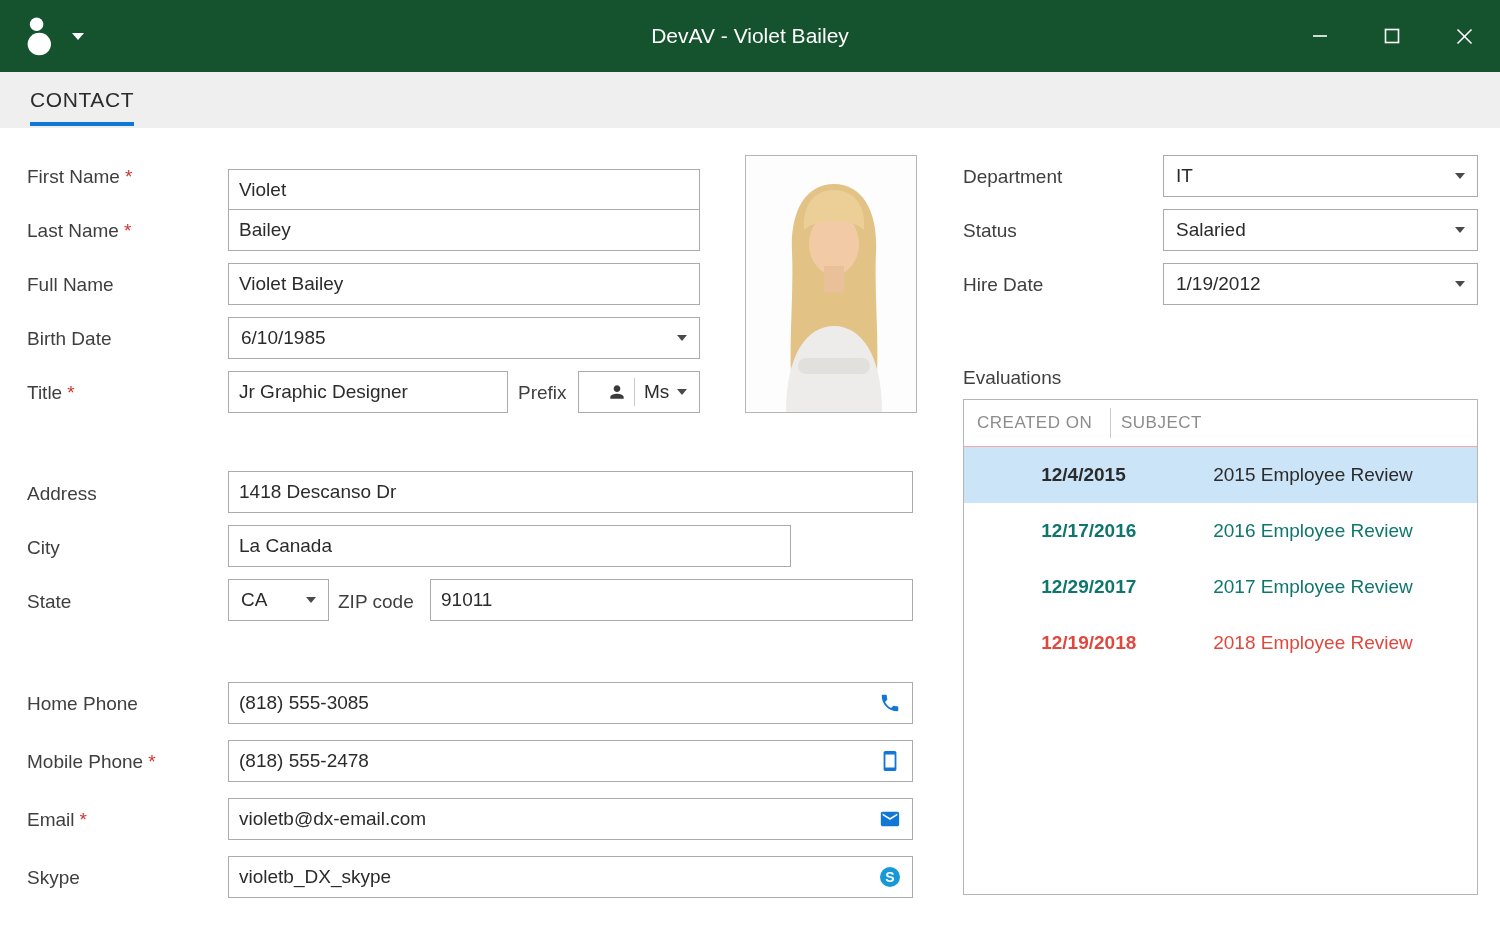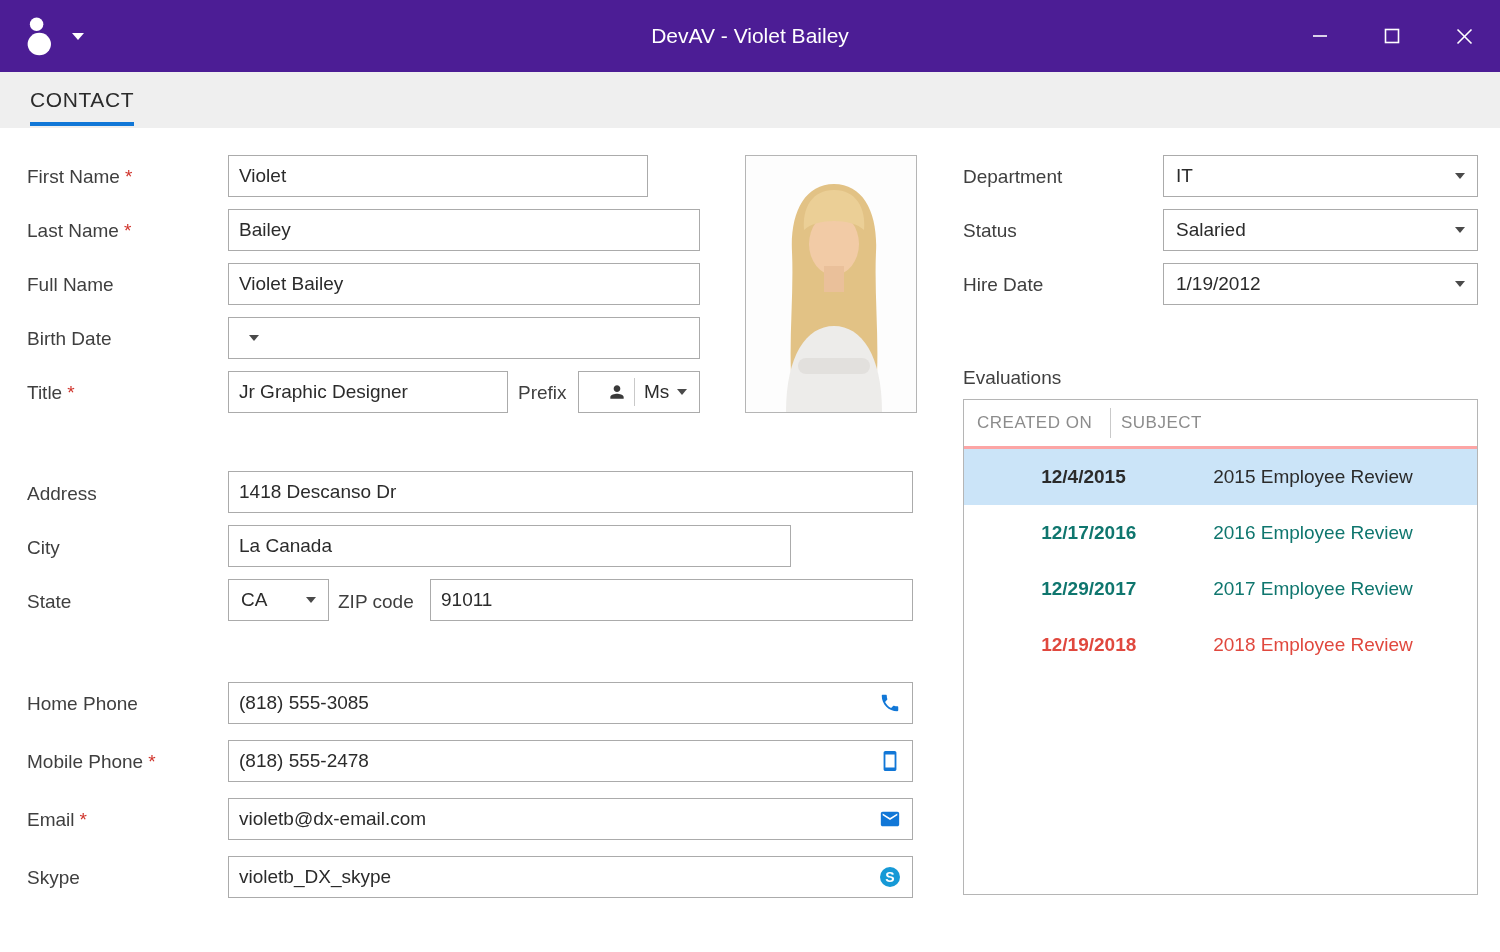--- a/index.html
+++ b/index.html
@@ -1,21 +1,21 @@
 <!DOCTYPE html>
 <html><head>
 <meta charset="utf-8">
 <style>
   * { margin:0; padding:0; }
   html,body { width:1500px; height:952px; }
   body { font-family:"Liberation Sans","DejaVu Sans",sans-serif; background:#fff; overflow:hidden; }
   #app { position:relative; width:1500px; height:952px; background:#fff; }
 
   
-  .titlebar { position:absolute; top:0; left:0; right:0; height:72px; background:#4c1d95; }
+  .titlebar { position:absolute; top:0; left:0; right:0; height:72px; background:#14532d; }
   .win-title { position:absolute; left:0; right:0; top:0; height:72px; line-height:72px; text-align:center;
                color:#fff; font-size:21px; pointer-events:none; }
   .logo-btn { position:absolute; left:14px; top:0; height:72px; display:flex; align-items:center; gap:12px;
               padding:0 10px; cursor:pointer; }
   .caret-white { width:0; height:0; border-left:6px solid transparent; border-right:6px solid transparent;
                  border-top:7px solid #fff; }
   .win-controls { position:absolute; right:0; top:0; height:72px; display:flex; }
   .win-btn { width:72px; height:72px; background:transparent; border:none; display:flex; align-items:center;
              justify-content:center; cursor:pointer; }
 
@@ -38,21 +38,21 @@
   .prefix-sep { width:1px; height:28px; background:#C9C9C9; margin:0 9px 0 7px; flex:none; }
   .iconbox { position:absolute; height:42px; }
   .iconbox input { box-sizing:border-box; width:100%; height:100%; border:1px solid #ABABAB; background:#fff;
                    font-family:inherit; font-size:19px; color:#2B2B2B; padding:0 48px 0 10px; }
   .field-icon { position:absolute; right:12px; top:10px; width:22px; height:22px; }
 
   .photo { position:absolute; border:1px solid #B5B5B5; background:#FCFCFC; overflow:hidden; }
 
   
   .grid { position:absolute; box-sizing:border-box; border:1px solid #B5B5B5; background:#fff; font-size:19px; }
-  .grid-header { display:flex; align-items:center; height:46px; border-bottom:3px solid #fca5a5;
+  .grid-header { display:flex; align-items:center; height:46px; border-bottom:1px solid #fca5a5;
                  color:#8C8C8C; font-size:17px; letter-spacing:0.5px; }
   .gh-date { box-sizing:border-box; width:146px; padding-left:13px; }
   .gh-sep { width:1px; height:30px; background:#C9C9C9; }
   .gh-subj { padding-left:10px; }
   .grid-row { display:flex; align-items:center; height:56px; color:#2B2B2B; cursor:default;justify-content:center; }
   .gc-date { box-sizing:border-box; width:185px; padding-left:13px; font-weight:bold; }
   .grid-row.selected { background:#CBE4F8; }
   .grid-row.green { color:#0f766e; }
   .grid-row.red { color:#E0483E; }
 </style>
@@ -91,30 +91,31 @@
   </header>
 
   <nav class="tabbar">
     <div class="tab">
       <span>CONTACT</span>
       <span class="tab-underline"></span>
     </div>
   </nav>
 
   <span class="label" style="left:27px;top:165px"><span>First Name</span><span class="req">*</span></span>
-  <input class="tb" style="left: 228px; top: 155px; width: 420px;" value="Violet">
+  <input class="tb" style="left: 228px; top: 169px; width: 472px;" value="Violet">
 
   <span class="label" style="left:27px;top:219px"><span>Last Name</span><span class="req">*</span></span>
   <input class="tb" style="left: 228px; top: 209px; width: 472px;" value="Bailey">
 
   <span class="label" style="left:27px;top:273px"><span>Full Name</span></span>
   <input class="tb" style="left: 228px; top: 263px; width: 472px;" value="Violet Bailey">
 
   <span class="label" style="left:27px;top:327px"><span>Birth Date</span></span>
   <div class="combo" style="left:228px;top:317px;width:472px">
+    <span class="combo-text">6/10/1985</span>
     <span class="dd-caret"></span>
   </div>
 
   <span class="label" style="left:27px;top:381px"><span>Title</span><span class="req">*</span></span>
   <input class="tb" style="left: 228px; top: 371px; width: 280px;" value="Jr Graphic Designer">
 
   <span class="label" style="left:518px;top:381px"><span>Prefix</span></span>
   <div class="combo" style="left:578px;top:371px;width:122px;padding:0 28px">
     <svg width="20" height="20" viewBox="0 0 24 24" style="flex:none">
       <path fill="#3A3A3A" d="M12 12c2.2 0 4-1.8 4-4s-1.8-4-4-4-4 1.8-4 4 1.8 4 4 4zm0 2c-2.7 0-8 1.3-8 4v2h16v-2c0-2.7-5.3-4-8-4z"></path>

